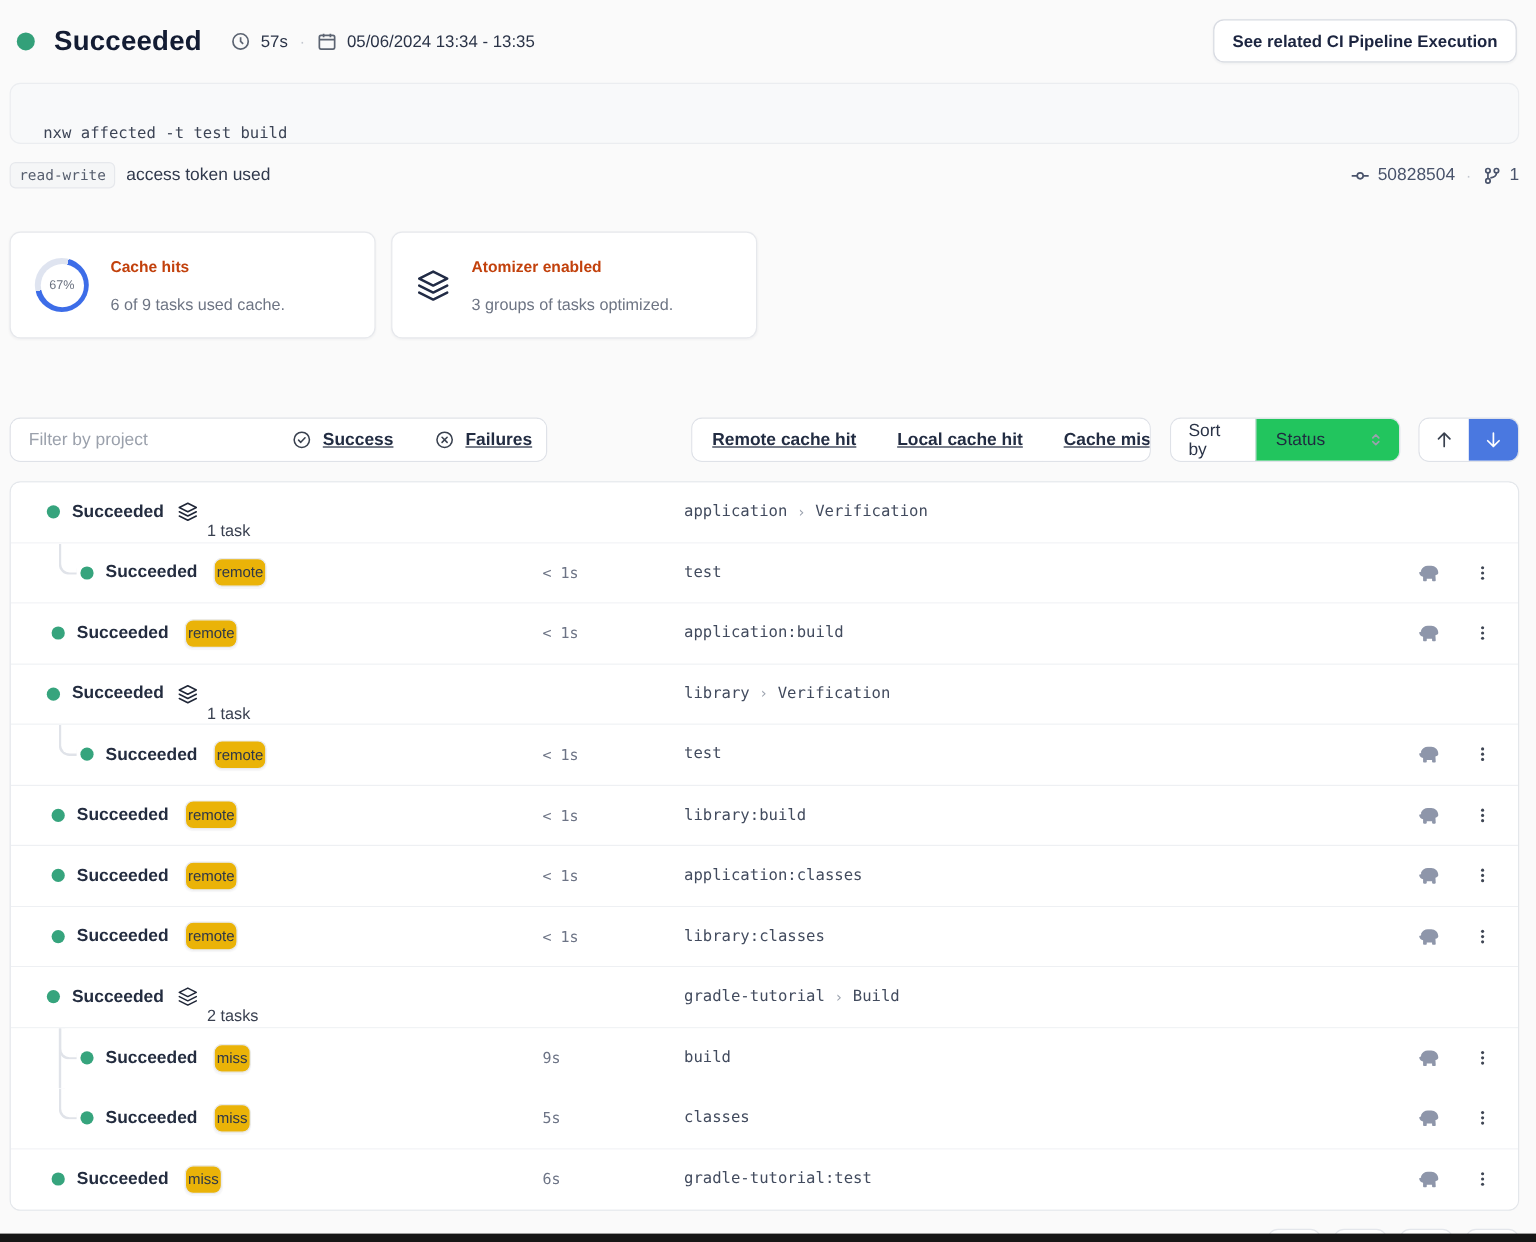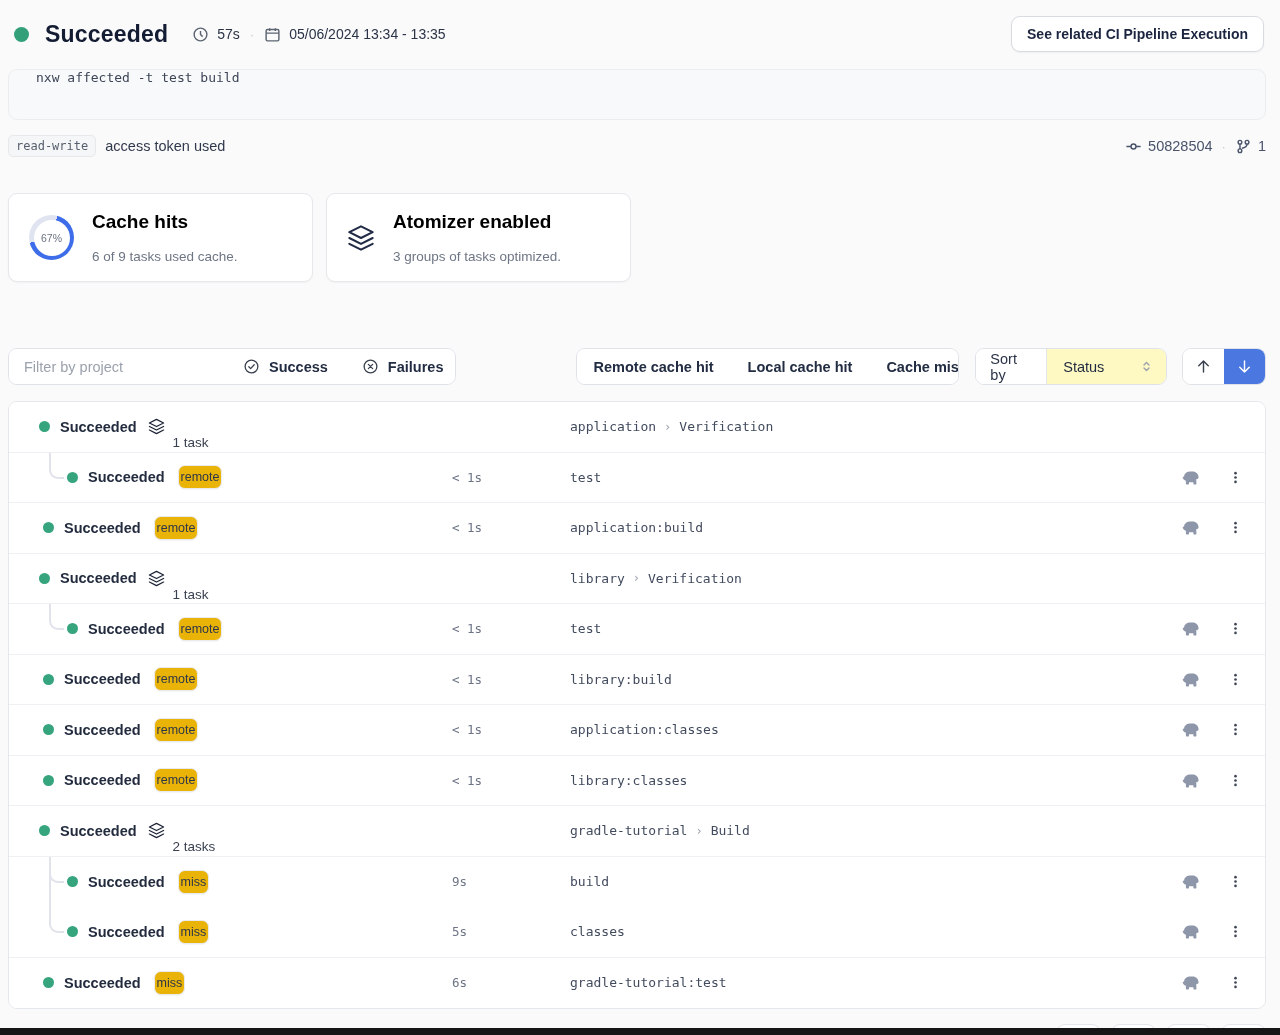--- a/index.html
+++ b/index.html
@@ -25,21 +25,21 @@
     background: #fff; border: 1px solid #d8dbe2; border-radius: 9px;
     padding: 9px 15px; font-size: 14px; font-weight: bold; color: #1c2540;
     font-family: "Liberation Sans", sans-serif; cursor: pointer;
     box-shadow: 0 1px 2px rgba(20,30,60,.05);
   }
 
   
   .command-box {
     margin: 17px 14px 0 8px; height: 51px; background: #f8f9fa;
     border: 1px solid #ebedf0; border-radius: 9px;
-    display: flex; align-items: flex-start; padding-left: 27px;
+    display: flex; align-items: flex-end; padding-left: 27px;
     font-size: 13px; color: #3d4556;
   }
 
   
   .token-row { display: flex; align-items: center; margin: 15px 14px 0 8px; font-size: 14px; }
   .token-badge {
     font-size: 12px; color: #565e6e; background: #f5f6f7;
     border: 1px solid #e6e8ec; border-radius: 5px; padding: 3px 7px;
   }
   .token-text { margin-left: 9px; color: #30394c; font-size: 14.5px; }
@@ -52,43 +52,43 @@
     width: 305px; height: 89px; background: #fff; border: 1px solid #e6e8ec;
     border-radius: 9px; display: flex; align-items: center; padding: 0 20px; gap: 18px;
     box-shadow: 0 1px 2px rgba(20,30,60,.04);
   }
   .ring { width: 45px; height: 45px; border-radius: 50%; flex: 0 0 auto;
     background: conic-gradient(from 15deg, #3d6de8 0deg 241deg, #dfe4f0 241deg 360deg);
     display: flex; align-items: center; justify-content: center; }
   .ring-inner { width: 36px; height: 36px; border-radius: 50%; background: #fff;
     display: flex; align-items: center; justify-content: center;
     font-size: 10.5px; color: #6b7280; }
-  .card-title { font-size: 19px; font-weight: bold; color: #000000; }
+  .card-title { font-size: 13px; font-weight: bold; color: #c2410c; }
   .card-sub { font-size: 13.5px; color: #6e7584; margin-top: 16px; }
   .atomizer-icon { color: #222c46; display: inline-flex; flex: 0 0 auto; }
 
   
   .filter-bar { display: flex; align-items: center; margin: 43px 14px 0 8px; }
   .seg-group { display: flex; background: #fff; border: 1px solid #dfe2e8; border-radius: 9px; overflow: hidden; height: 37px; margin-top: 23px; }
   .seg-group > * + * { border-left: 1px solid #e3e6eb; }
   .filter-input {
     border: none; outline: none; width: 241px; padding: 0 15px; font-size: 14.5px;
     font-family: "Liberation Sans", sans-serif; color: #2a3347; background: #fff;
   }
   .filter-input::placeholder { color: #9ba1ac; }
   .seg-btn {
     display: flex; align-items: center; gap: 9px; padding: 0 17px; background: #fff;
     border: none; font-size: 14.5px; font-weight: bold; color: #222c42; cursor: pointer;
-    font-family: "Liberation Sans", sans-serif; white-space: nowrap;
+    font-family: "Liberation Sans", sans-serif; white-space: nowrap; text-decoration: underline;
   }
   .seg-btn .cicon { color: #39414f; display: inline-flex; }
   .gap-a { width: 128px; } .gap-b { width: 17px; } .gap-c { width: 16px; }
   .sort-label { display: flex; align-items: center; padding: 0 14px; font-size: 14.5px; color: #2a3347; background: #fff; }
   .sort-select { display: flex; align-items: center; justify-content: space-between; width: 128px; padding: 0 12px 0 16px;
-    background: #fef9c3; cursor: pointer; font-size: 14.5px; color: #1f2940; }
+    background: #22c55e; cursor: pointer; font-size: 14.5px; color: #1f2940; }
   .updown { color: #9aa1ad; display: inline-flex; }
   .dir-btn { width: 44px; display: flex; align-items: center; justify-content: center; background: #fff; border: none; cursor: pointer; color: #39414f; }
   .dir-btn.active { background: #4a78e0; color: #fff; }
 
   
   .task-list {
     margin: 16px 14px 0 8px; background: #fff; border: 1px solid #e4e7eb;
     border-radius: 9px; overflow: hidden;
   }
   .row { display: flex; align-items: center; height: 50.5px; position: relative; border-bottom: 1px solid #eef0f3; background: #fff; }

